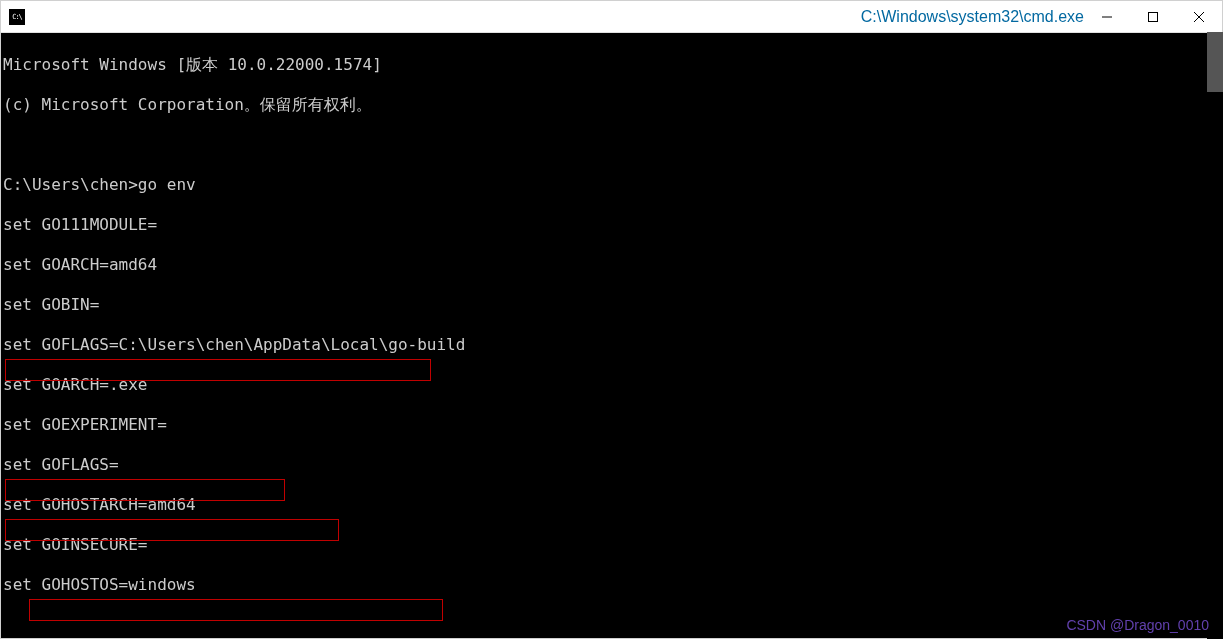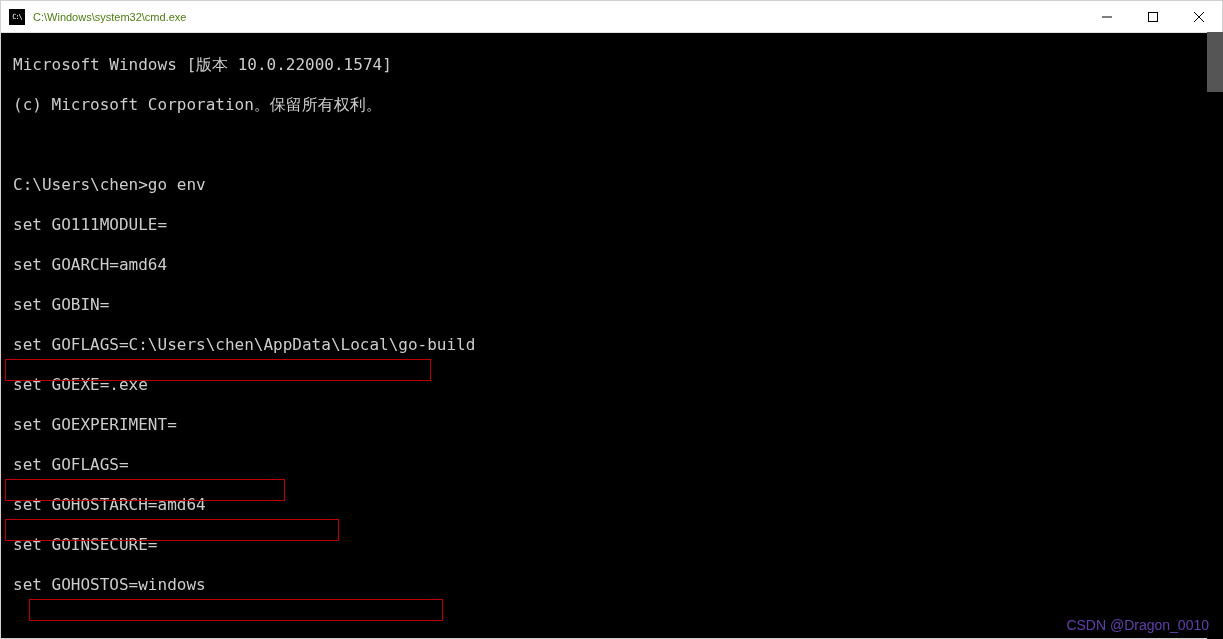--- a/index.html
+++ b/index.html
@@ -41,23 +41,24 @@
       justify-content: center;
       border: 1px solid #000;
     }
     .titlebar-icon-inner {
       color: #fff;
       font-size: 7px;
       font-family: monospace;
       letter-spacing: -1px;
     }
     .titlebar-text {
-      font-size: 11px;
-      color: #4d7c0f;
+      font-size: 16px;
+      color: #0369a1;
       flex: 1;
+      text-align: right;
     }
     .window-controls {
       display: flex;
       height: 100%;
     }
     .window-control {
       width: 46px;
       height: 100%;
       display: flex;
       align-items: center;
@@ -68,21 +69,21 @@
       width: 10px;
       height: 10px;
     }
     .terminal {
       flex: 1;
       background: #000000;
       color: #cccccc;
       font-family: "NSimSun", "SimSun", "Consolas", monospace;
       font-size: 16px;
       line-height: 20px;
-      padding: 2px 12px;
+      padding: 2px 2px;
       overflow-y: auto;
       position: relative;
       white-space: pre;
     }
     .terminal-line {
       display: block;
       min-height: 20px;
     }
     .highlight-box {
       position: absolute;
@@ -150,21 +151,21 @@
 
   <div class="terminal">
 <span class="terminal-line">Microsoft Windows [版本 10.0.22000.1574]</span>
 <span class="terminal-line">(c) Microsoft Corporation。保留所有权利。</span>
 <span class="terminal-line"></span>
 <span class="terminal-line">C:\Users\chen&gt;go env</span>
 <span class="terminal-line">set GO111MODULE=</span>
 <span class="terminal-line">set GOARCH=amd64</span>
 <span class="terminal-line">set GOBIN=</span>
 <span class="terminal-line">set GOFLAGS=C:\Users\chen\AppData\Local\go-build</span>
-<span class="terminal-line">set GOEXE=.exe</span>
+<span class="terminal-line">set GOARCH=.exe</span>
 <span class="terminal-line">set GOEXPERIMENT=</span>
 <span class="terminal-line">set GOFLAGS=</span>
 <span class="terminal-line">set GOHOSTARCH=amd64</span>
 <span class="terminal-line">set GOINSECURE=</span>
 <span class="terminal-line">set GOHOSTOS=windows</span>
 
 
 
 
 

